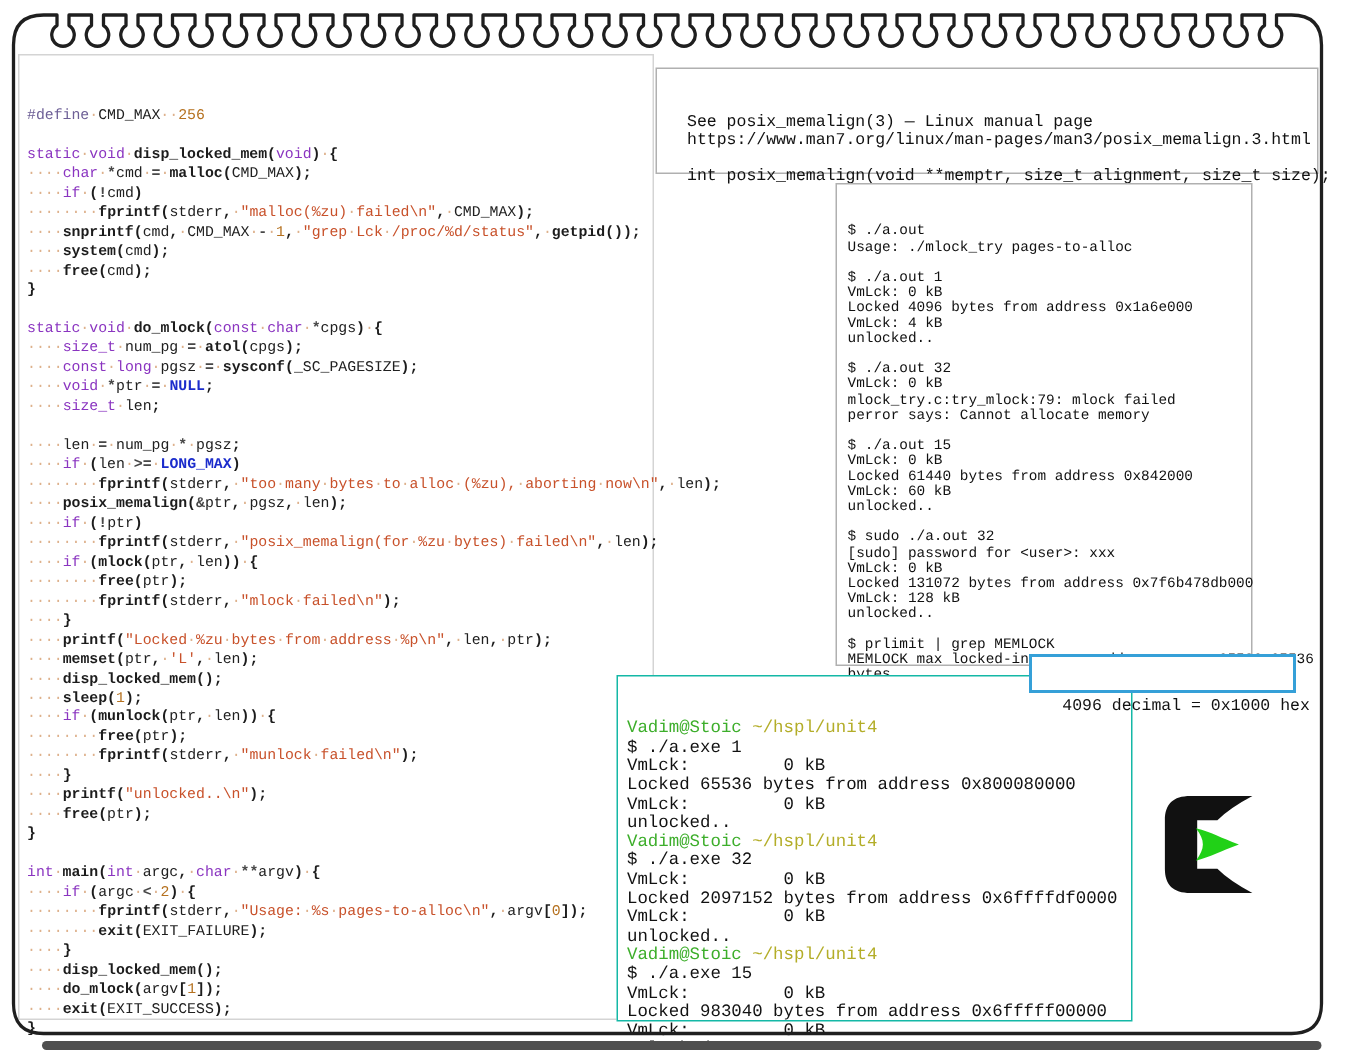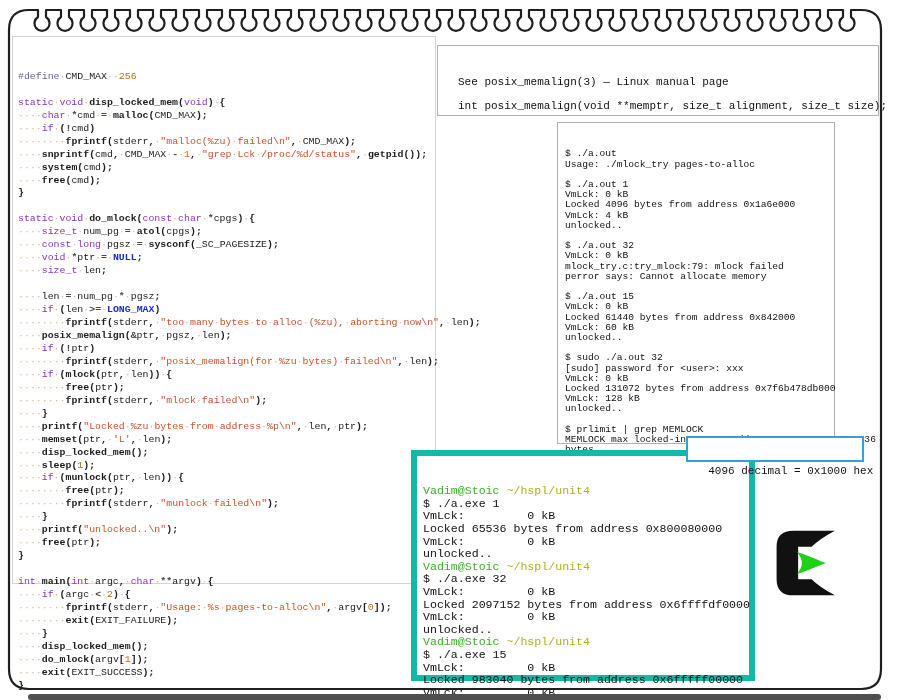--- a/index.html
+++ b/index.html
@@ -5,21 +5,21 @@
   html,body{margin:0;padding:0;}
   body{
     width:900px;height:700px;position:relative;background:#ffffff;
     font-family:"Liberation Sans",sans-serif;overflow:hidden;
   }
   .mono{font-family:"Liberation Mono","DejaVu Sans Mono",monospace;white-space:pre;}
   .panel{position:absolute;background:#ffffff;box-sizing:border-box;}
 
   
   .code-box{
-    left:12px;top:36px;width:424px;height:548px;
+    left:12px;top:36px;width:424px;height:644px;
     border:1px solid #d4d4d4;padding:8px 0 0 5px;overflow:visible;
     font-size:9.9px;line-height:12.95px;
   }
   .code-box div{white-space:pre;}
   .t-pp{color:#6d5f96;}
   .t-kw{color:#8a34c0;}
   .t-fn{color:#1c1c1c;font-weight:bold;}
   .t-id{color:#202020;}
   .t-num{color:#b5711f;}
   .t-str{color:#c8512a;}
@@ -38,21 +38,21 @@
   
   .aout-box{
     left:557px;top:122px;width:278px;height:322px;
     border:1px solid #b0b0b0;padding:6px 0 0 7px;
     font-size:9.6px;line-height:10.2px;color:#111;
   }
 
   
   .cyg-box{
     left:411px;top:450px;width:344px;height:231px;
-    border:6px solid #14b8a6;padding:4px 0 0 6px;
+    border:1px solid #14b8a6;padding:4px 0 0 6px;
     font-size:11.6px;line-height:12.6px;color:#111;
   }
   .t-g{color:#3dae2b;}
   .t-y{color:#b3ad28;}
   .t-t{color:#111111;}
 
   
   .hex-box{
     left:686px;top:436px;width:178px;height:26px;z-index:5;
     border:2px solid #35a0d8;padding-left:7px;
@@ -72,21 +72,21 @@
   .border-svg{position:absolute;left:0;top:0;z-index:6;pointer-events:none;}
 </style>
 </head>
 <body>
 
 <div class="panel mono code-box">
   <div><div><span class="t-pp">#define</span><span class="t-id"><span class="ws">·</span>CMD_MAX<span class="ws">·</span><span class="ws">·</span></span><span class="t-num">256</span></div><div>&nbsp;</div><div><span class="t-kw">static</span><span class="t-id"><span class="ws">·</span></span><span class="t-kw">void</span><span class="t-id"><span class="ws">·</span></span><span class="t-fn">disp_locked_mem</span><span class="t-br">(</span><span class="t-kw">void</span><span class="t-br">)</span><span class="t-id"><span class="ws">·</span></span><span class="t-br">{</span></div><div><span class="t-id"><span class="ws">·</span><span class="ws">·</span><span class="ws">·</span><span class="ws">·</span></span><span class="t-kw">char</span><span class="t-id"><span class="ws">·</span></span><span class="t-op">*</span><span class="t-id">cmd<span class="ws">·</span></span><span class="t-op">=</span><span class="t-id"><span class="ws">·</span></span><span class="t-fn">malloc</span><span class="t-br">(</span><span class="t-id">CMD_MAX</span><span class="t-br">);</span></div><div><span class="t-id"><span class="ws">·</span><span class="ws">·</span><span class="ws">·</span><span class="ws">·</span></span><span class="t-kw">if</span><span class="t-id"><span class="ws">·</span></span><span class="t-br">(</span><span class="t-op">!</span><span class="t-id">cmd</span><span class="t-br">)</span></div><div><span class="t-id"><span class="ws">·</span><span class="ws">·</span><span class="ws">·</span><span class="ws">·</span><span class="ws">·</span><span class="ws">·</span><span class="ws">·</span><span class="ws">·</span></span><span class="t-fn">fprintf</span><span class="t-br">(</span><span class="t-id">stderr</span><span class="t-br">,</span><span class="t-id"><span class="ws">·</span></span><span class="t-str">"malloc(%zu)<span class="ws">·</span>failed\n"</span><span class="t-br">,</span><span class="t-id"><span class="ws">·</span>CMD_MAX</span><span class="t-br">);</span></div><div><span class="t-id"><span class="ws">·</span><span class="ws">·</span><span class="ws">·</span><span class="ws">·</span></span><span class="t-fn">snprintf</span><span class="t-br">(</span><span class="t-id">cmd</span><span class="t-br">,</span><span class="t-id"><span class="ws">·</span>CMD_MAX<span class="ws">·</span></span><span class="t-op">-</span><span class="t-id"><span class="ws">·</span></span><span class="t-num">1</span><span class="t-br">,</span><span class="t-id"><span class="ws">·</span></span><span class="t-str">"grep<span class="ws">·</span>Lck<span class="ws">·</span>/proc/%d/status"</span><span class="t-br">,</span><span class="t-id"><span class="ws">·</span></span><span class="t-fn">getpid</span><span class="t-br">());</span></div><div><span class="t-id"><span class="ws">·</span><span class="ws">·</span><span class="ws">·</span><span class="ws">·</span></span><span class="t-fn">system</span><span class="t-br">(</span><span class="t-id">cmd</span><span class="t-br">);</span></div><div><span class="t-id"><span class="ws">·</span><span class="ws">·</span><span class="ws">·</span><span class="ws">·</span></span><span class="t-fn">free</span><span class="t-br">(</span><span class="t-id">cmd</span><span class="t-br">);</span></div><div><span class="t-br">}</span></div><div>&nbsp;</div><div><span class="t-kw">static</span><span class="t-id"><span class="ws">·</span></span><span class="t-kw">void</span><span class="t-id"><span class="ws">·</span></span><span class="t-fn">do_mlock</span><span class="t-br">(</span><span class="t-kw">const</span><span class="t-id"><span class="ws">·</span></span><span class="t-kw">char</span><span class="t-id"><span class="ws">·</span></span><span class="t-op">*</span><span class="t-id">cpgs</span><span class="t-br">)</span><span class="t-id"><span class="ws">·</span></span><span class="t-br">{</span></div><div><span class="t-id"><span class="ws">·</span><span class="ws">·</span><span class="ws">·</span><span class="ws">·</span></span><span class="t-kw">size_t</span><span class="t-id"><span class="ws">·</span>num_pg<span class="ws">·</span></span><span class="t-op">=</span><span class="t-id"><span class="ws">·</span></span><span class="t-fn">atol</span><span class="t-br">(</span><span class="t-id">cpgs</span><span class="t-br">);</span></div><div><span class="t-id"><span class="ws">·</span><span class="ws">·</span><span class="ws">·</span><span class="ws">·</span></span><span class="t-kw">const</span><span class="t-id"><span class="ws">·</span></span><span class="t-kw">long</span><span class="t-id"><span class="ws">·</span>pgsz<span class="ws">·</span></span><span class="t-op">=</span><span class="t-id"><span class="ws">·</span></span><span class="t-fn">sysconf</span><span class="t-br">(</span><span class="t-id">_SC_PAGESIZE</span><span class="t-br">);</span></div><div><span class="t-id"><span class="ws">·</span><span class="ws">·</span><span class="ws">·</span><span class="ws">·</span></span><span class="t-kw">void</span><span class="t-id"><span class="ws">·</span></span><span class="t-op">*</span><span class="t-id">ptr<span class="ws">·</span></span><span class="t-op">=</span><span class="t-id"><span class="ws">·</span></span><span class="t-bl">NULL</span><span class="t-br">;</span></div><div><span class="t-id"><span class="ws">·</span><span class="ws">·</span><span class="ws">·</span><span class="ws">·</span></span><span class="t-kw">size_t</span><span class="t-id"><span class="ws">·</span>len</span><span class="t-br">;</span></div><div>&nbsp;</div><div><span class="t-id"><span class="ws">·</span><span class="ws">·</span><span class="ws">·</span><span class="ws">·</span>len<span class="ws">·</span></span><span class="t-op">=</span><span class="t-id"><span class="ws">·</span>num_pg<span class="ws">·</span></span><span class="t-op">*</span><span class="t-id"><span class="ws">·</span>pgsz</span><span class="t-br">;</span></div><div><span class="t-id"><span class="ws">·</span><span class="ws">·</span><span class="ws">·</span><span class="ws">·</span></span><span class="t-kw">if</span><span class="t-id"><span class="ws">·</span></span><span class="t-br">(</span><span class="t-id">len<span class="ws">·</span></span><span class="t-op">&gt;=</span><span class="t-id"><span class="ws">·</span></span><span class="t-bl">LONG_MAX</span><span class="t-br">)</span></div><div><span class="t-id"><span class="ws">·</span><span class="ws">·</span><span class="ws">·</span><span class="ws">·</span><span class="ws">·</span><span class="ws">·</span><span class="ws">·</span><span class="ws">·</span></span><span class="t-fn">fprintf</span><span class="t-br">(</span><span class="t-id">stderr</span><span class="t-br">,</span><span class="t-id"><span class="ws">·</span></span><span class="t-str">"too<span class="ws">·</span>many<span class="ws">·</span>bytes<span class="ws">·</span>to<span class="ws">·</span>alloc<span class="ws">·</span>(%zu),<span class="ws">·</span>aborting<span class="ws">·</span>now\n"</span><span class="t-br">,</span><span class="t-id"><span class="ws">·</span>len</span><span class="t-br">);</span></div><div><span class="t-id"><span class="ws">·</span><span class="ws">·</span><span class="ws">·</span><span class="ws">·</span></span><span class="t-fn">posix_memalign</span><span class="t-br">(</span><span class="t-op">&amp;</span><span class="t-id">ptr</span><span class="t-br">,</span><span class="t-id"><span class="ws">·</span>pgsz</span><span class="t-br">,</span><span class="t-id"><span class="ws">·</span>len</span><span class="t-br">);</span></div><div><span class="t-id"><span class="ws">·</span><span class="ws">·</span><span class="ws">·</span><span class="ws">·</span></span><span class="t-kw">if</span><span class="t-id"><span class="ws">·</span></span><span class="t-br">(</span><span class="t-op">!</span><span class="t-id">ptr</span><span class="t-br">)</span></div><div><span class="t-id"><span class="ws">·</span><span class="ws">·</span><span class="ws">·</span><span class="ws">·</span><span class="ws">·</span><span class="ws">·</span><span class="ws">·</span><span class="ws">·</span></span><span class="t-fn">fprintf</span><span class="t-br">(</span><span class="t-id">stderr</span><span class="t-br">,</span><span class="t-id"><span class="ws">·</span></span><span class="t-str">"posix_memalign(for<span class="ws">·</span>%zu<span class="ws">·</span>bytes)<span class="ws">·</span>failed\n"</span><span class="t-br">,</span><span class="t-id"><span class="ws">·</span>len</span><span class="t-br">);</span></div><div><span class="t-id"><span class="ws">·</span><span class="ws">·</span><span class="ws">·</span><span class="ws">·</span></span><span class="t-kw">if</span><span class="t-id"><span class="ws">·</span></span><span class="t-br">(</span><span class="t-fn">mlock</span><span class="t-br">(</span><span class="t-id">ptr</span><span class="t-br">,</span><span class="t-id"><span class="ws">·</span>len</span><span class="t-br">))</span><span class="t-id"><span class="ws">·</span></span><span class="t-br">{</span></div><div><span class="t-id"><span class="ws">·</span><span class="ws">·</span><span class="ws">·</span><span class="ws">·</span><span class="ws">·</span><span class="ws">·</span><span class="ws">·</span><span class="ws">·</span></span><span class="t-fn">free</span><span class="t-br">(</span><span class="t-id">ptr</span><span class="t-br">);</span></div><div><span class="t-id"><span class="ws">·</span><span class="ws">·</span><span class="ws">·</span><span class="ws">·</span><span class="ws">·</span><span class="ws">·</span><span class="ws">·</span><span class="ws">·</span></span><span class="t-fn">fprintf</span><span class="t-br">(</span><span class="t-id">stderr</span><span class="t-br">,</span><span class="t-id"><span class="ws">·</span></span><span class="t-str">"mlock<span class="ws">·</span>failed\n"</span><span class="t-br">);</span></div><div><span class="t-id"><span class="ws">·</span><span class="ws">·</span><span class="ws">·</span><span class="ws">·</span></span><span class="t-br">}</span></div><div><span class="t-id"><span class="ws">·</span><span class="ws">·</span><span class="ws">·</span><span class="ws">·</span></span><span class="t-fn">printf</span><span class="t-br">(</span><span class="t-str">"Locked<span class="ws">·</span>%zu<span class="ws">·</span>bytes<span class="ws">·</span>from<span class="ws">·</span>address<span class="ws">·</span>%p\n"</span><span class="t-br">,</span><span class="t-id"><span class="ws">·</span>len</span><span class="t-br">,</span><span class="t-id"><span class="ws">·</span>ptr</span><span class="t-br">);</span></div><div><span class="t-id"><span class="ws">·</span><span class="ws">·</span><span class="ws">·</span><span class="ws">·</span></span><span class="t-fn">memset</span><span class="t-br">(</span><span class="t-id">ptr</span><span class="t-br">,</span><span class="t-id"><span class="ws">·</span></span><span class="t-str">'L'</span><span class="t-br">,</span><span class="t-id"><span class="ws">·</span>len</span><span class="t-br">);</span></div><div><span class="t-id"><span class="ws">·</span><span class="ws">·</span><span class="ws">·</span><span class="ws">·</span></span><span class="t-fn">disp_locked_mem</span><span class="t-br">();</span></div><div><span class="t-id"><span class="ws">·</span><span class="ws">·</span><span class="ws">·</span><span class="ws">·</span></span><span class="t-fn">sleep</span><span class="t-br">(</span><span class="t-num">1</span><span class="t-br">);</span></div><div><span class="t-id"><span class="ws">·</span><span class="ws">·</span><span class="ws">·</span><span class="ws">·</span></span><span class="t-kw">if</span><span class="t-id"><span class="ws">·</span></span><span class="t-br">(</span><span class="t-fn">munlock</span><span class="t-br">(</span><span class="t-id">ptr</span><span class="t-br">,</span><span class="t-id"><span class="ws">·</span>len</span><span class="t-br">))</span><span class="t-id"><span class="ws">·</span></span><span class="t-br">{</span></div><div><span class="t-id"><span class="ws">·</span><span class="ws">·</span><span class="ws">·</span><span class="ws">·</span><span class="ws">·</span><span class="ws">·</span><span class="ws">·</span><span class="ws">·</span></span><span class="t-fn">free</span><span class="t-br">(</span><span class="t-id">ptr</span><span class="t-br">);</span></div><div><span class="t-id"><span class="ws">·</span><span class="ws">·</span><span class="ws">·</span><span class="ws">·</span><span class="ws">·</span><span class="ws">·</span><span class="ws">·</span><span class="ws">·</span></span><span class="t-fn">fprintf</span><span class="t-br">(</span><span class="t-id">stderr</span><span class="t-br">,</span><span class="t-id"><span class="ws">·</span></span><span class="t-str">"munlock<span class="ws">·</span>failed\n"</span><span class="t-br">);</span></div><div><span class="t-id"><span class="ws">·</span><span class="ws">·</span><span class="ws">·</span><span class="ws">·</span></span><span class="t-br">}</span></div><div><span class="t-id"><span class="ws">·</span><span class="ws">·</span><span class="ws">·</span><span class="ws">·</span></span><span class="t-fn">printf</span><span class="t-br">(</span><span class="t-str">"unlocked..\n"</span><span class="t-br">);</span></div><div><span class="t-id"><span class="ws">·</span><span class="ws">·</span><span class="ws">·</span><span class="ws">·</span></span><span class="t-fn">free</span><span class="t-br">(</span><span class="t-id">ptr</span><span class="t-br">);</span></div><div><span class="t-br">}</span></div><div>&nbsp;</div><div><span class="t-kw">int</span><span class="t-id"><span class="ws">·</span></span><span class="t-fn">main</span><span class="t-br">(</span><span class="t-kw">int</span><span class="t-id"><span class="ws">·</span>argc</span><span class="t-br">,</span><span class="t-id"><span class="ws">·</span></span><span class="t-kw">char</span><span class="t-id"><span class="ws">·</span></span><span class="t-op">**</span><span class="t-id">argv</span><span class="t-br">)</span><span class="t-id"><span class="ws">·</span></span><span class="t-br">{</span></div><div><span class="t-id"><span class="ws">·</span><span class="ws">·</span><span class="ws">·</span><span class="ws">·</span></span><span class="t-kw">if</span><span class="t-id"><span class="ws">·</span></span><span class="t-br">(</span><span class="t-id">argc<span class="ws">·</span></span><span class="t-op">&lt;</span><span class="t-id"><span class="ws">·</span></span><span class="t-num">2</span><span class="t-br">)</span><span class="t-id"><span class="ws">·</span></span><span class="t-br">{</span></div><div><span class="t-id"><span class="ws">·</span><span class="ws">·</span><span class="ws">·</span><span class="ws">·</span><span class="ws">·</span><span class="ws">·</span><span class="ws">·</span><span class="ws">·</span></span><span class="t-fn">fprintf</span><span class="t-br">(</span><span class="t-id">stderr</span><span class="t-br">,</span><span class="t-id"><span class="ws">·</span></span><span class="t-str">"Usage:<span class="ws">·</span>%s<span class="ws">·</span>pages-to-alloc\n"</span><span class="t-br">,</span><span class="t-id"><span class="ws">·</span>argv</span><span class="t-br">[</span><span class="t-num">0</span><span class="t-br">]);</span></div><div><span class="t-id"><span class="ws">·</span><span class="ws">·</span><span class="ws">·</span><span class="ws">·</span><span class="ws">·</span><span class="ws">·</span><span class="ws">·</span><span class="ws">·</span></span><span class="t-fn">exit</span><span class="t-br">(</span><span class="t-id">EXIT_FAILURE</span><span class="t-br">);</span></div><div><span class="t-id"><span class="ws">·</span><span class="ws">·</span><span class="ws">·</span><span class="ws">·</span></span><span class="t-br">}</span></div><div><span class="t-id"><span class="ws">·</span><span class="ws">·</span><span class="ws">·</span><span class="ws">·</span></span><span class="t-fn">disp_locked_mem</span><span class="t-br">();</span></div><div><span class="t-id"><span class="ws">·</span><span class="ws">·</span><span class="ws">·</span><span class="ws">·</span></span><span class="t-fn">do_mlock</span><span class="t-br">(</span><span class="t-id">argv</span><span class="t-br">[</span><span class="t-num">1</span><span class="t-br">]);</span></div><div><span class="t-id"><span class="ws">·</span><span class="ws">·</span><span class="ws">·</span><span class="ws">·</span></span><span class="t-fn">exit</span><span class="t-br">(</span><span class="t-id">EXIT_SUCCESS</span><span class="t-br">);</span></div><div><span class="t-br">}</span></div></div>
 </div>
 
 <div class="panel mono man-box">
-  <div><div>See posix_memalign(3) — Linux manual page</div><div>&nbsp;</div><div>int posix_memalign(void **memptr, size_t alignment, size_t size);</div></div>
+  <div><div>See posix_memalign(3) — Linux manual page</div><div>https://www.man7.org/linux/man-pages/man3/posix_memalign.3.html</div><div>&nbsp;</div><div>int posix_memalign(void **memptr, size_t alignment, size_t size);</div></div>
 </div>
 
 <div class="panel mono aout-box">
   <div><div>$ ./a.out</div><div>Usage: ./mlock_try pages-to-alloc</div><div>&nbsp;</div><div>$ ./a.out 1</div><div>VmLck: 0 kB</div><div>Locked 4096 bytes from address 0x1a6e000</div><div>VmLck: 4 kB</div><div>unlocked..</div><div>&nbsp;</div><div>$ ./a.out 32</div><div>VmLck: 0 kB</div><div>mlock_try.c:try_mlock:79: mlock failed</div><div>perror says: Cannot allocate memory</div><div>&nbsp;</div><div>$ ./a.out 15</div><div>VmLck: 0 kB</div><div>Locked 61440 bytes from address 0x842000</div><div>VmLck: 60 kB</div><div>unlocked..</div><div>&nbsp;</div><div>$ sudo ./a.out 32</div><div>[sudo] password for &lt;user&gt;: xxx</div><div>VmLck: 0 kB</div><div>Locked 131072 bytes from address 0x7f6b478db000</div><div>VmLck: 128 kB</div><div>unlocked..</div><div>&nbsp;</div><div>$ prlimit | grep MEMLOCK</div><div>MEMLOCK max locked-in-memory address space 65536 65536</div><div>bytes</div><div>$</div></div>
 </div>
 
 <div class="panel mono cyg-box">
   <div><div><span class="t-g">Vadim@Stoic</span><span class="t-t"> </span><span class="t-y">~/hspl/unit4</span></div><div><span class="t-t">$ ./a.exe 1</span></div><div><span class="t-t">VmLck:         0 kB</span></div><div><span class="t-t">Locked 65536 bytes from address 0x800080000</span></div><div><span class="t-t">VmLck:         0 kB</span></div><div><span class="t-t">unlocked..</span></div><div><span class="t-g">Vadim@Stoic</span><span class="t-t"> </span><span class="t-y">~/hspl/unit4</span></div><div><span class="t-t">$ ./a.exe 32</span></div><div><span class="t-t">VmLck:         0 kB</span></div><div><span class="t-t">Locked 2097152 bytes from address 0x6ffffdf0000</span></div><div><span class="t-t">VmLck:         0 kB</span></div><div><span class="t-t">unlocked..</span></div><div><span class="t-g">Vadim@Stoic</span><span class="t-t"> </span><span class="t-y">~/hspl/unit4</span></div><div><span class="t-t">$ ./a.exe 15</span></div><div><span class="t-t">VmLck:         0 kB</span></div><div><span class="t-t">Locked 983040 bytes from address 0x6fffff00000</span></div><div><span class="t-t">VmLck:         0 kB</span></div><div><span class="t-t">unlocked..</span></div></div>
 </div>
 

